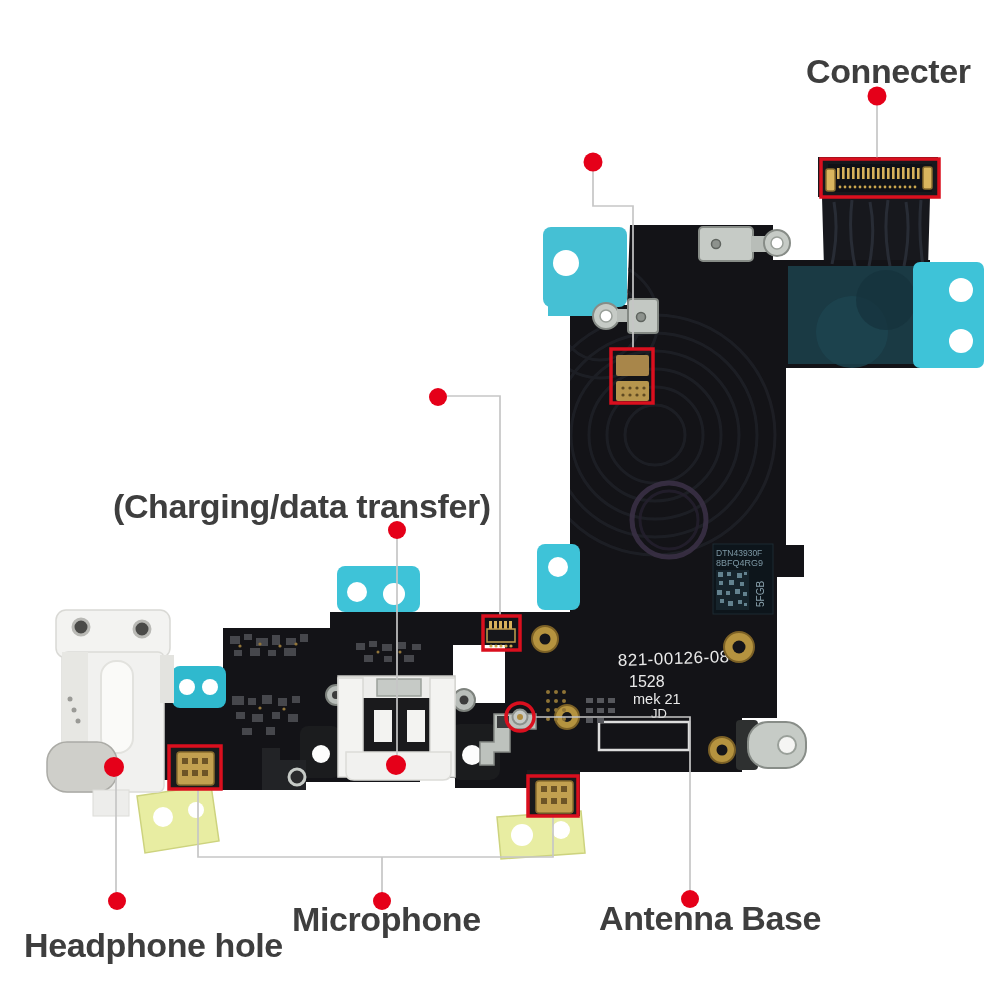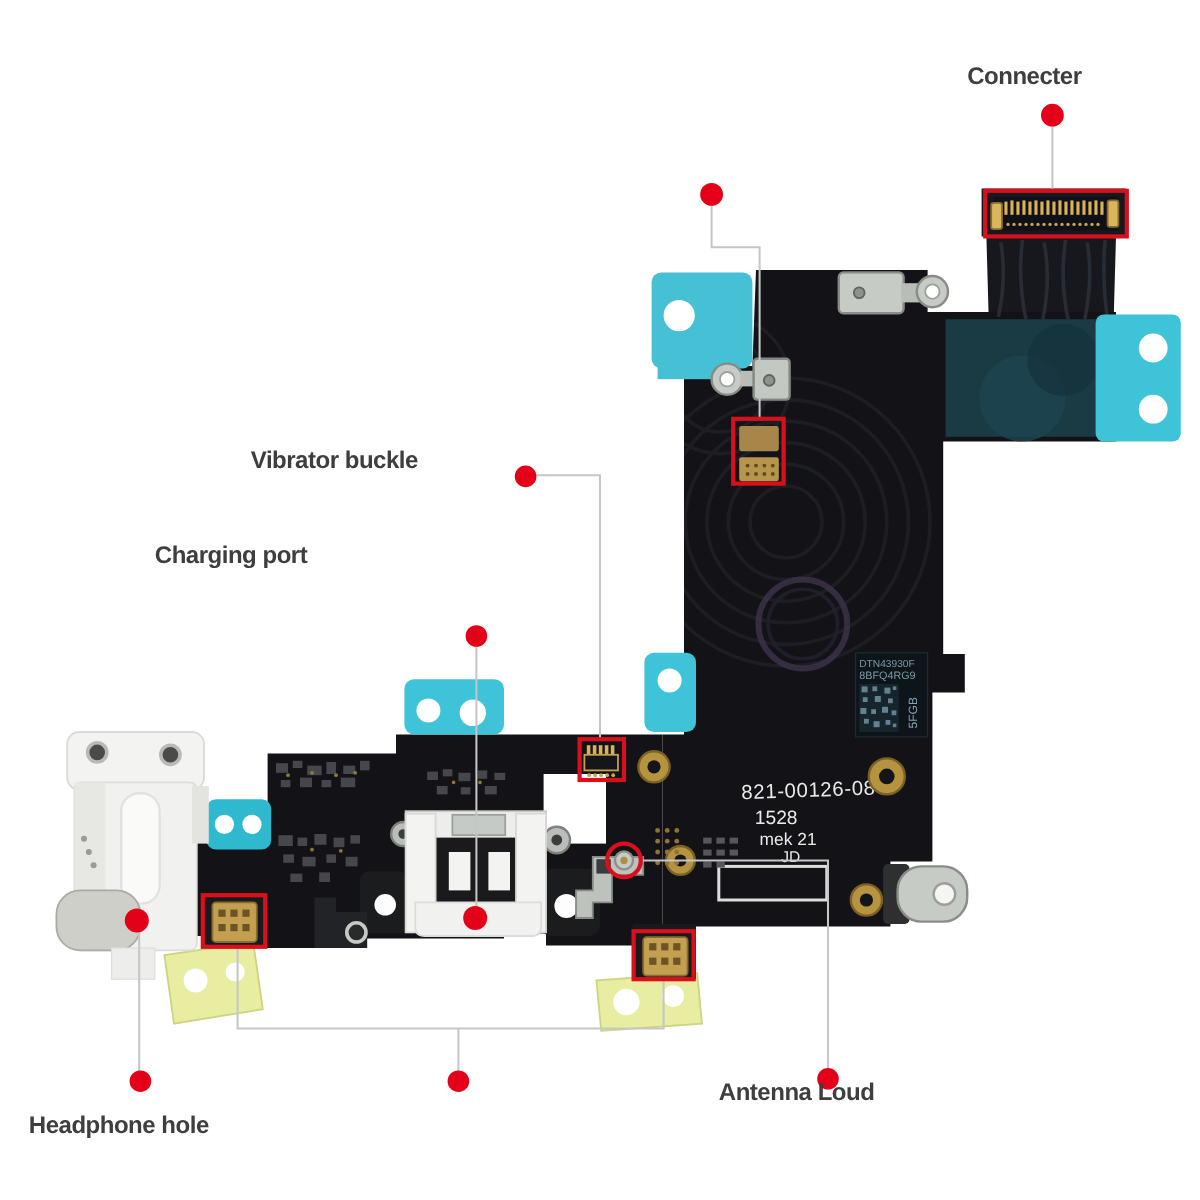--- a/index.html
+++ b/index.html
@@ -1,19 +1,19 @@
 <!DOCTYPE html>
 <html><head>
 <meta charset="utf-8">
 <style>
   html,body{margin:0;padding:0;background:#ffffff;}
   #stage{position:relative;width:1000px;height:1000px;background:#ffffff;overflow:hidden;
          font-family:"Liberation Sans", sans-serif;}
   #art{position:absolute;left:0;top:0;}
-  .label{position:absolute;font-weight:700;font-size:20px;line-height:1.05;color:#3e3e3e;
+  .label{position:absolute;font-weight:700;font-size:34px;line-height:1.05;color:#3e3e3e;
          letter-spacing:-0.4px;white-space:nowrap;}
   svg text{font-family:"Liberation Sans", sans-serif;}
 </style>
 </head>
 <body>
 
 <div id="stage">
 
 <svg id="art" width="1000" height="1000" viewBox="0 0 1000 1000">
   <defs>
@@ -422,18 +422,18 @@
     <circle cx="397" cy="530" r="9"></circle>
     <circle cx="396" cy="765" r="10"></circle>
     <circle cx="114" cy="767" r="10"></circle>
     <circle cx="117" cy="901" r="9"></circle>
     <circle cx="382" cy="901" r="9"></circle>
     <circle cx="690" cy="899" r="9"></circle>
   </g>
 </svg>
 
 <div class="label" style="left:806px;top:54px">Connecter</div>
-<div class="label" style="left:209px;top:374px">Vibrator buckle</div>
-<div class="label" style="left:129px;top:453px">Charging port</div>
+<div class="label" style="left:113px;top:489px">(Charging/data transfer)</div>
 <div class="label" style="left:24px;top:928px">Headphone hole</div>
-<div class="label" style="left:599px;top:901px">Antenna Loud</div>
+<div class="label" style="left:292px;top:902px">Microphone</div>
+<div class="label" style="left:599px;top:901px">Antenna Base</div>
 
 </div>
 
 </body></html>

